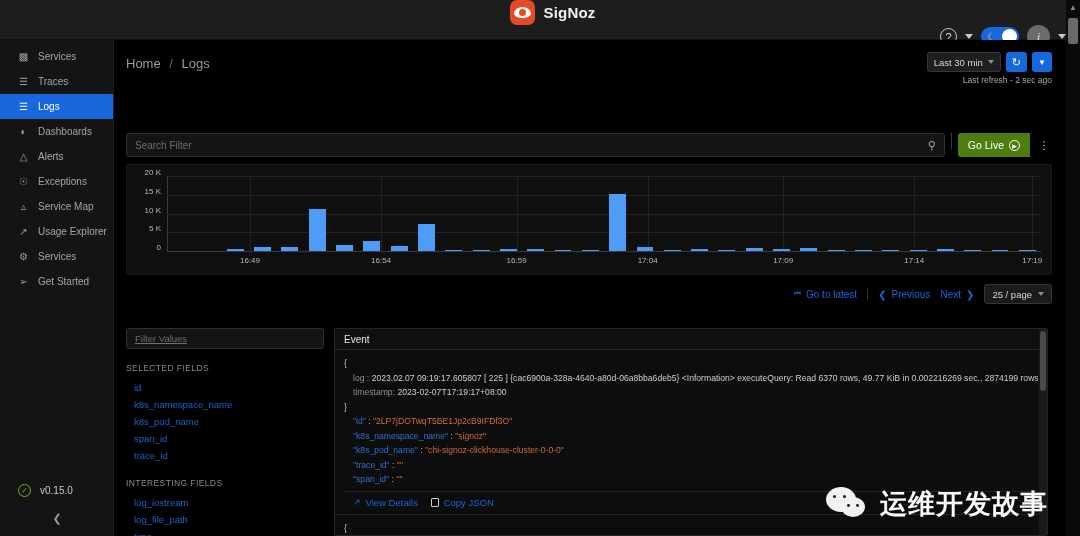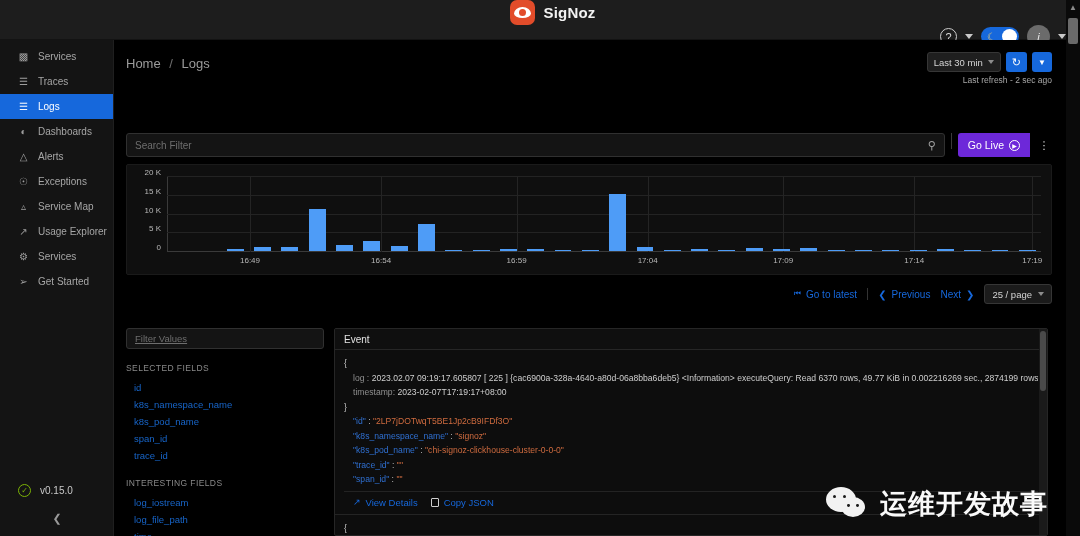--- a/index.html
+++ b/index.html
@@ -105,21 +105,21 @@
 
   .filterbar { position: absolute; top: 93px; left: 12px; width: 926px; height: 18px; display: flex; align-items: flex-start; gap: 6px; }
   .search-box {
     flex: 1; height: 24px; background: #141414; border: 1px solid #303030; border-radius: 3px;
     display: flex; align-items: center; padding: 0 8px;
   }
   .search-ph { color: #6e6e6e; font-size: 10px; flex: 1; }
   .search-ic { color: #a0a0a0; font-size: 11px; }
   .divider-v { width: 1px; height: 16px; background: #3a3a3a; }
   .golive {
-    height: 24px; background: #6d28d9; border-radius: 3px 0 0 3px; color: #fff; font-size: 10.5px;
+    height: 24px; background: #4d7c0f; border-radius: 3px 0 0 3px; color: #fff; font-size: 10.5px;
     display: flex; align-items: center; gap: 5px; padding: 3px 10px;
   }
   .golive-ic { width: 11px; height: 11px; border: 1.2px solid #fff; border-radius: 50%;
                display:flex;align-items:center;justify-content:center;font-size: 6px; }
   .kebab { width: 16px; height: 24px; color: #d8d8d8; font-size: 11px; display:flex;align-items:center;justify-content:center; }
 
   
   .chart-card {
     position: absolute; top: 124px; left: 12px; width: 926px; height: 111px;
     background: #0f0f0f; border: 1px solid #1a1a1a; border-radius: 2px;

